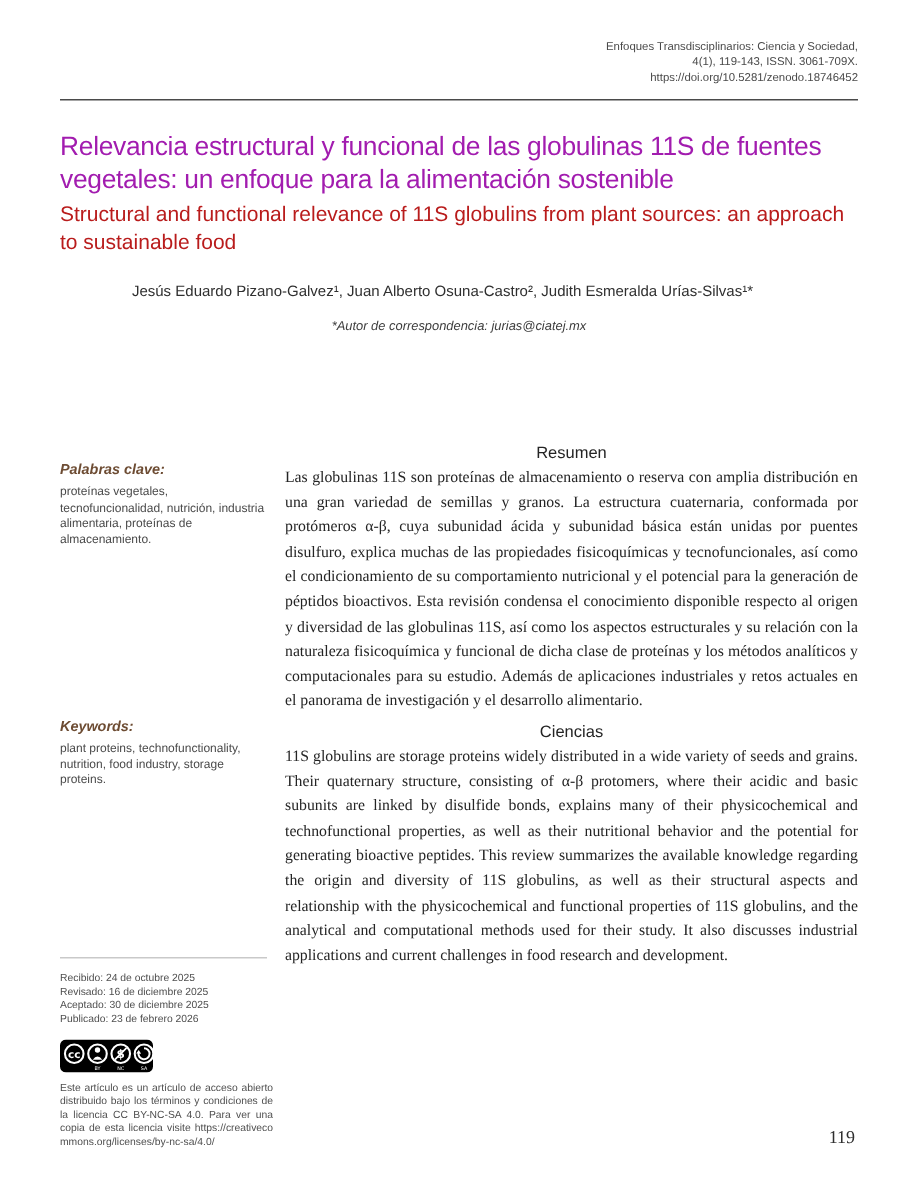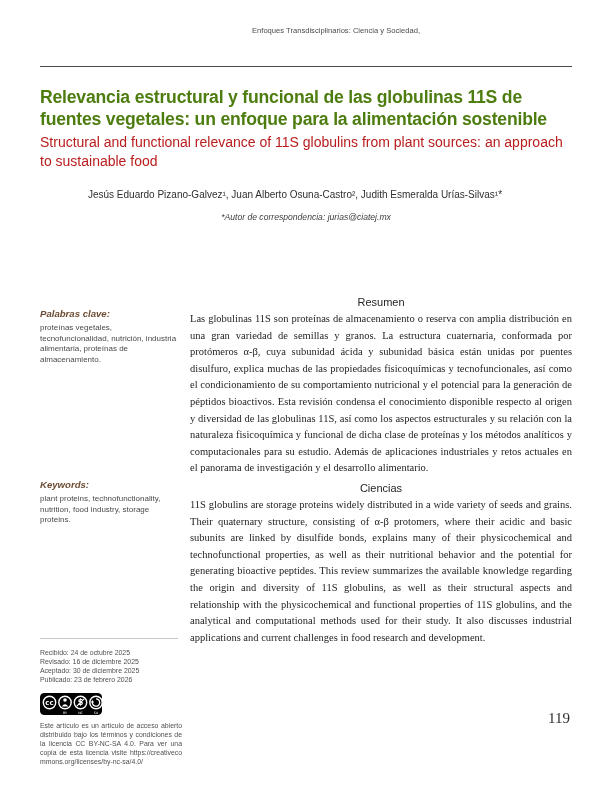--- a/index.html
+++ b/index.html
@@ -12,42 +12,42 @@
     background: #ffffff;
     font-family: "Liberation Sans", sans-serif;
     color: #3a3a3a;
     overflow: hidden;
   }
   .journal-info {
     position: absolute;
     top: 26px;
     right: 40px;
     width: 320px;
-    text-align: left;
+    text-align: right;
     font-size: 7.6px;
     line-height: 10.4px;
     color: #4a4a4a;
   }
   .header-rule {
     position: absolute;
     top: 66px;
     left: 40px;
     width: 532px;
     height: 0;
     border-top: 1.2px solid #4a4a4a;
   }
   .title-es {
     position: absolute;
     top: 86px;
     left: 40px;
     width: 532px;
     font-size: 17.6px;
     line-height: 22px;
-    font-weight: bold;
-    color: #4d7c0f;
+    font-weight: normal;
+    color: #a21caf;
     letter-spacing: -0.2px;
   }
   .title-en {
     position: absolute;
     top: 133px;
     left: 40px;
     width: 532px;
     font-size: 14px;
     line-height: 18.5px;
     font-weight: normal;
@@ -151,34 +151,36 @@
     left: 40px;
     width: 142px;
     font-size: 6.9px;
     line-height: 9px;
     color: #4f4f4f;
     text-align: justify;
   }
   .license-url { word-break: break-all; }
   .page-number {
     position: absolute;
-    top: 710px;
+    top: 751px;
     right: 42px;
     font-family: "Liberation Serif", serif;
-    font-size: 15px;
+    font-size: 12px;
     color: #2f2f2f;
   }
 </style>
 </head>
 <body>
 
 <div class="page">
 
   <div class="journal-info">
     <div>Enfoques Transdisciplinarios: Ciencia y Sociedad,</div>
+    <div>4(1), 119-143, ISSN. 3061-709X.</div>
+    <div>https://doi.org/10.5281/zenodo.18746452</div>
   </div>
 
   <div class="header-rule"></div>
 
   <h1 class="title-es">Relevancia estructural y funcional de las globulinas 11S de fuentes vegetales: un enfoque para la alimentación sostenible</h1>
   <h2 class="title-en">Structural and functional relevance of 11S globulins from plant sources: an approach to sustainable food</h2>
 
   <div class="authors">Jesús Eduardo Pizano-Galvez¹, Juan Alberto Osuna-Castro², Judith Esmeralda Urías-Silvas¹*</div>
   <div class="affiliations">
     <p class="correspondence">*Autor de correspondencia: jurias@ciatej.mx</p>

